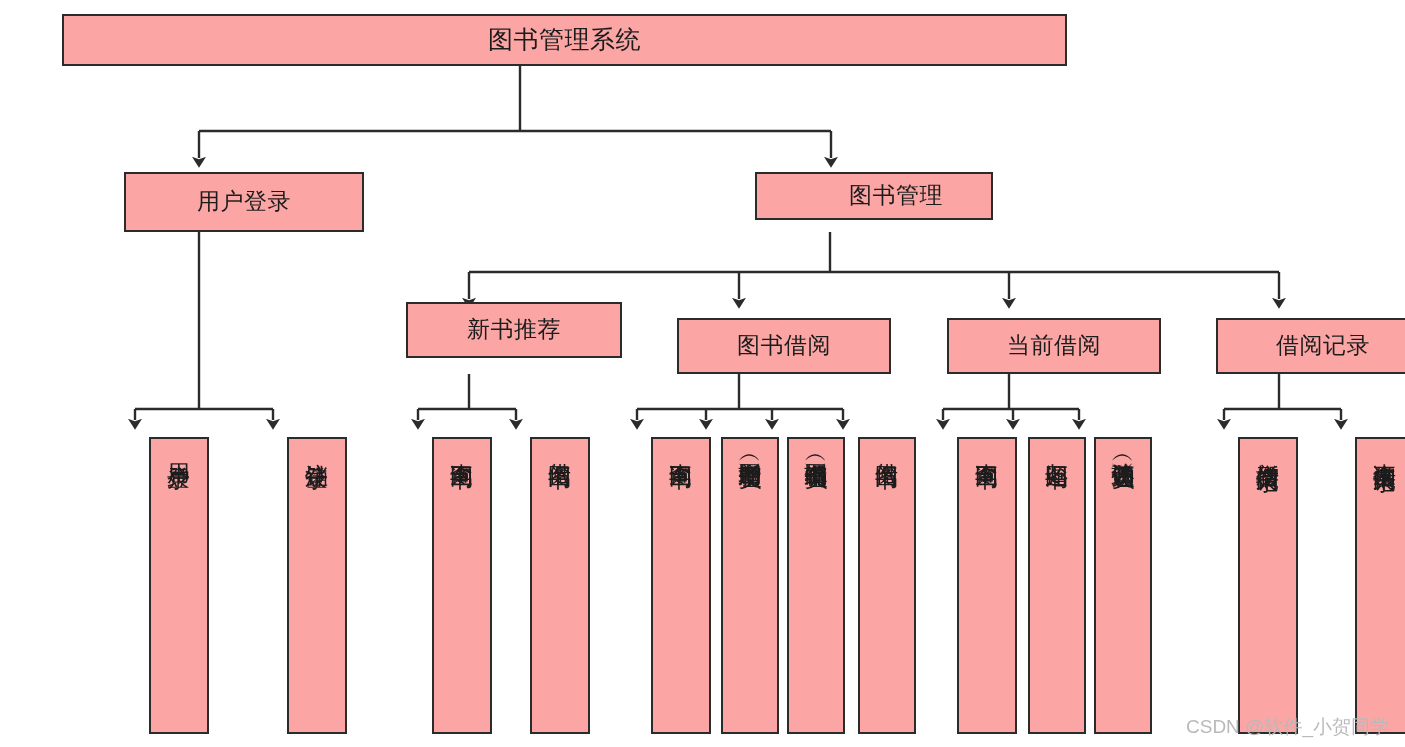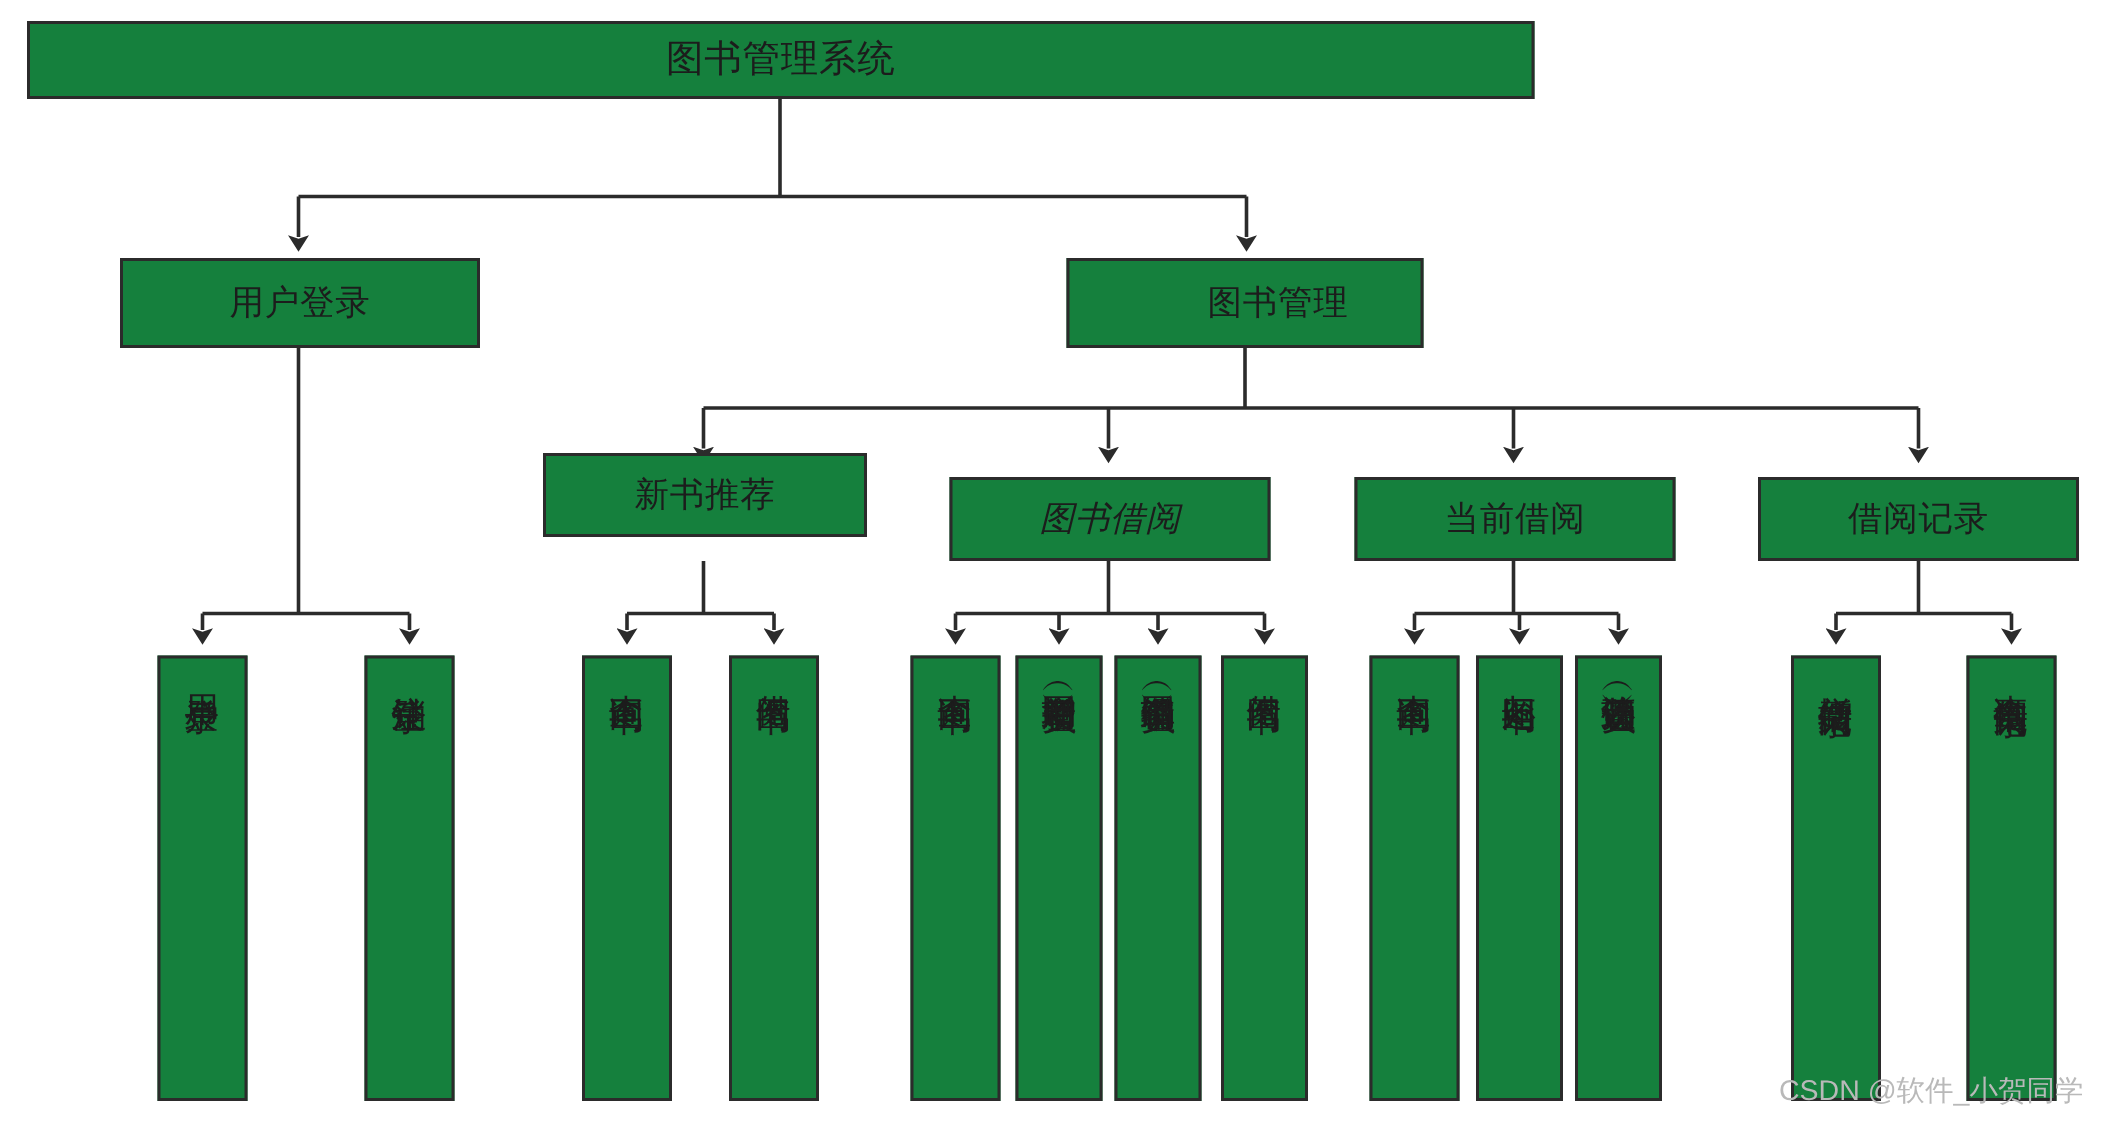--- a/index.html
+++ b/index.html
@@ -21,27 +21,28 @@
     position: absolute;
     left: 0;
     top: 0;
     width: 1405px;
     height: 747px;
     pointer-events: none;
   }
   .node {
     position: absolute;
     box-sizing: border-box;
-    background: #15803d;
+    background: #fca5a5;
     border: 2.2px solid #2b2b2b;
     display: flex;
     align-items: center;
     justify-content: center;
     color: #1c1c1c;
     z-index: 2;
+    margin-left: 44px;
   }
   .node.horiz {
     font-size: 23px;
     line-height: 1.1;
     letter-spacing: 0.5px;
   }
   .node.root {
     font-size: 25px;
   }
   .node.vert {
@@ -127,28 +128,28 @@
     </g>
   </svg>
 
   <div class="node horiz root" style="left:18px; top:14px; width:1005px; height:52px;">
     <span>图书管理系统</span>
   </div>
 
   <div class="node horiz" style="left:80px; top:172px; width:240px; height:60px;">
     <span>用户登录</span>
   </div>
-  <div class="node horiz" style="left:711px; top:172px; width:238px; height:60px;padding-left:44px;">
+  <div class="node horiz" style="left:711px; top:172px; width:238px; height:48px;padding-left:44px;">
     <span>图书管理</span>
   </div>
 
   <div class="node horiz" style="left:362px; top:302px; width:216px; height:56px;">
     <span>新书推荐</span>
   </div>
-  <div class="node horiz" style="left:633px; top:318px; width:214px; height:56px;font-style:italic;">
+  <div class="node horiz" style="left:633px; top:318px; width:214px; height:56px;">
     <span>图书借阅</span>
   </div>
   <div class="node horiz" style="left:903px; top:318px; width:214px; height:56px;">
     <span>当前借阅</span>
   </div>
   <div class="node horiz" style="left:1172px; top:318px; width:214px; height:56px;text-align:right;">
     <span>借阅记录</span>
   </div>
 
   <div class="node vert" style="left:105px; top:437px; width:60px; height:297px;">

